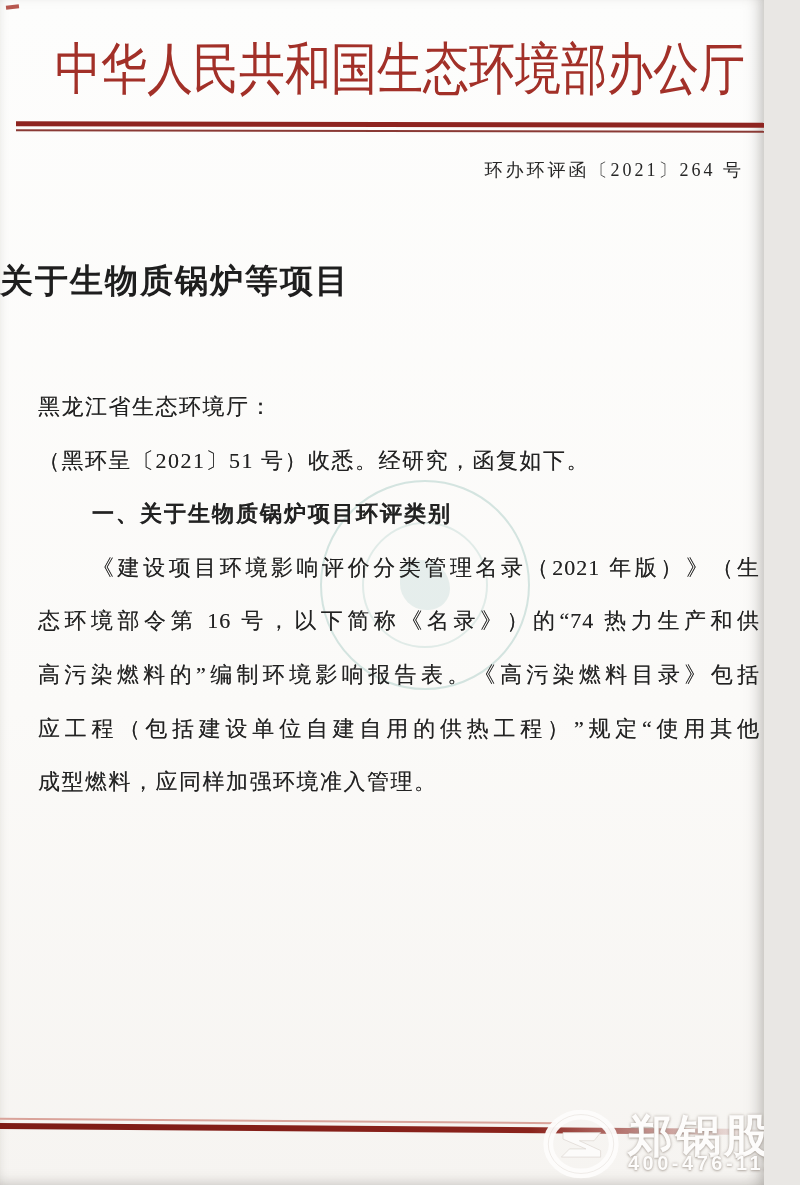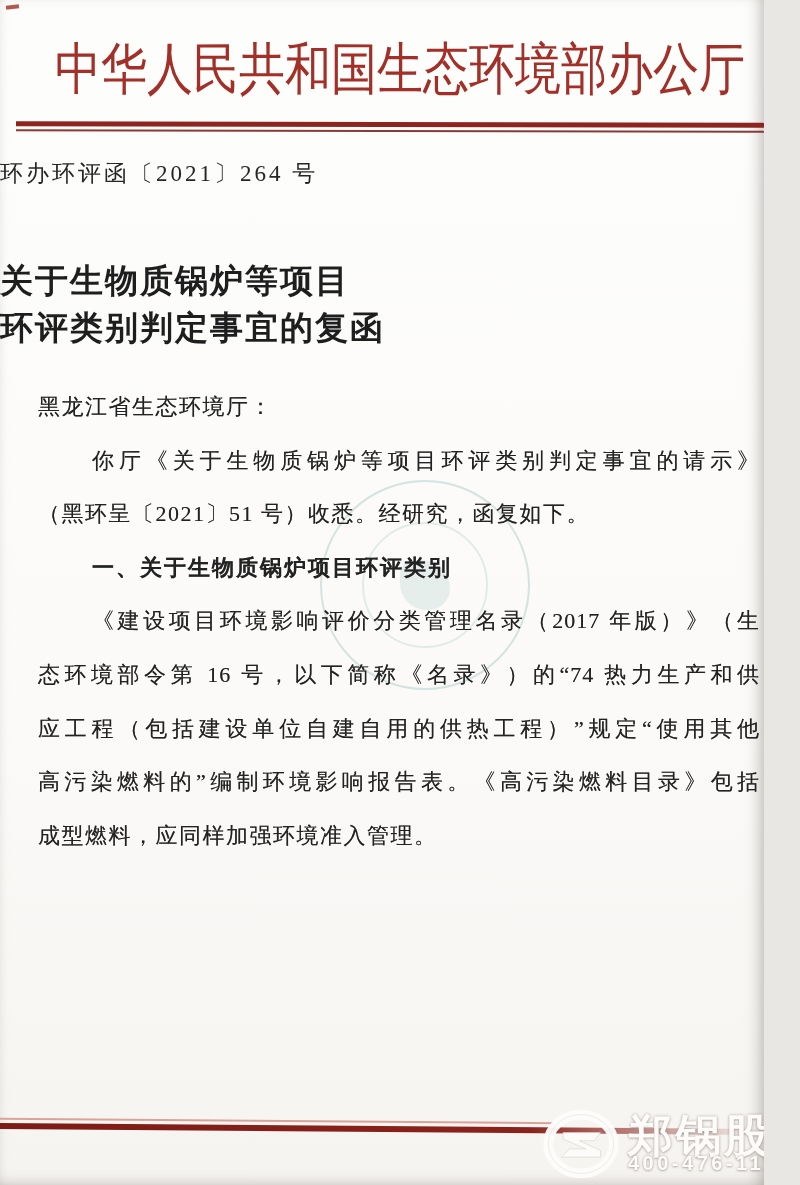--- a/index.html
+++ b/index.html
@@ -13,22 +13,22 @@
   }
   
   .letterhead{
     position:absolute;top:32px;left:0;width:800px;text-align:center;
     font-size:46px;color:#a23028;letter-spacing:0px;font-weight:500;
     transform:scaleY(1.22);transform-origin:top center;white-space:nowrap;
   }
   .rule-thick{position:absolute;top:122px;left:16px;width:770px;height:5px;background:#8e2420;transform:rotate(0.12deg);}
   .rule-thin{position:absolute;top:130px;left:16px;width:770px;height:2px;background:#8a3a35;transform:rotate(0.12deg);}
   .docno{
-    position:absolute;top:158px;left:0;width:744px;
-    font-size:23px;color:#262626;letter-spacing:3px;white-space:nowrap;
+    position:absolute;top:158px;left:0;width:744px;text-align:right;
+    font-size:18px;color:#262626;letter-spacing:3px;white-space:nowrap;
   }
   
   .title{
     position:absolute;top:258px;left:0;width:800px;text-align:left;
     font-size:33px;font-weight:bold;color:#1e1e1e;line-height:47px;letter-spacing:2px;
   }
   
   .seal{position:absolute;top:480px;left:320px;width:210px;height:210px;pointer-events:none;}
   .seal .c1{position:absolute;inset:0;border:2px solid rgba(120,175,165,.30);border-radius:50%;}
   .seal .c2{position:absolute;inset:42px;border:2px solid rgba(120,175,165,.20);border-radius:50%;}
@@ -67,38 +67,36 @@
   <div class="dash"></div>
 
   <div class="letterhead">中华人民共和国生态环境部办公厅</div>
   <div class="rule-thick"></div>
   <div class="rule-thin"></div>
 
   <div class="docno">环办环评函〔2021〕264 号</div>
 
   <div class="title">
     <div>关于生物质锅炉等项目</div>
-    <div>环评类别判定事宜的复函</div>
   </div>
 
   <div class="seal">
     <div class="c1"></div>
     <div class="c2"></div>
     <div class="c3"></div>
   </div>
 
   <div class="bodytext">
     <div class="bl">黑龙江省生态环境厅：</div>
-    <div class="bl ind fill">你厅《关于生物质锅炉等项目环评类别判定事宜的请示》</div>
     <div class="bl">（黑环呈〔2021〕51 号）收悉。经研究，函复如下。</div>
     <div class="bl h ind">一、关于生物质锅炉项目环评类别</div>
-    <div class="bl ind fill">《建设项目环境影响评价分类管理名录（2017 年版）》（生</div>
+    <div class="bl ind fill">《建设项目环境影响评价分类管理名录（2021 年版）》（生</div>
     <div class="bl fill">态环境部令第 16 号，以下简称《名录》）的“74 热力生产和供</div>
+    <div class="bl fill">高污染燃料的”编制环境影响报告表。《高污染燃料目录》包括</div>
     <div class="bl fill">应工程（包括建设单位自建自用的供热工程）”规定“使用其他</div>
-    <div class="bl fill">高污染燃料的”编制环境影响报告表。《高污染燃料目录》包括</div>
     <div class="bl">成型燃料，应同样加强环境准入管理。</div>
 
   </div>
 
   <div class="bottom-thin"></div>
   <div class="bottom-thick"></div>
 
   <div class="brand">
     <svg width="82" height="72" viewBox="0 0 100 88">
       <ellipse cx="50" cy="44" rx="40" ry="36" fill="none" stroke="#fdfcfb" stroke-width="12" opacity="0.96"></ellipse>

